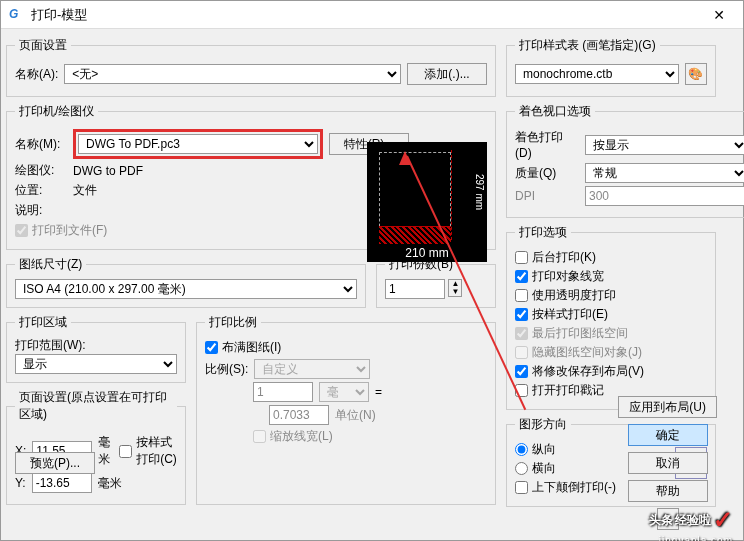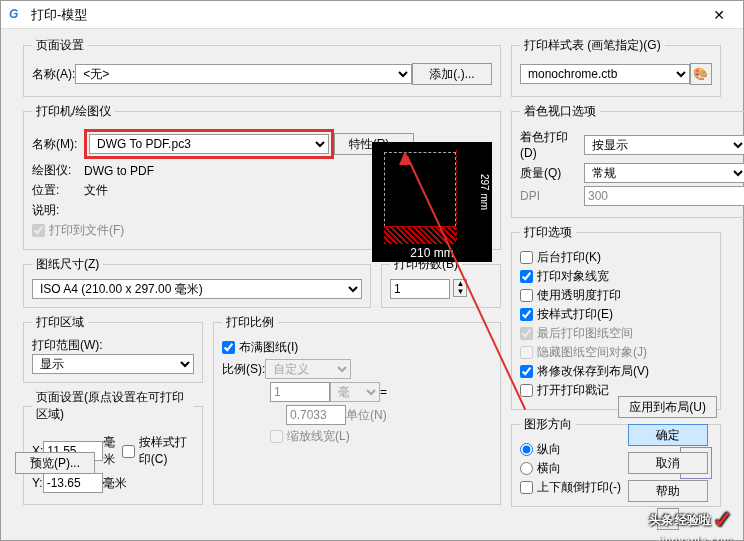--- a/index.html
+++ b/index.html
@@ -2,26 +2,26 @@
 <html><head>
 <meta charset="utf-8">
 <style>
 * { box-sizing: border-box; margin: 0; padding: 0; font-family: "Microsoft YaHei", SimSun, sans-serif; font-size: 12px; }
 body { background: #fff; }
 .window { width: 744px; height: 541px; border: 1px solid #999; background: #f0f0f0; position: relative; }
 .titlebar { height: 28px; background: #fff; display: flex; align-items: center; padding: 0 8px; border-bottom: 1px solid #ddd; }
 .titlebar .logo { width: 16px; height: 16px; margin-right: 6px; color: #2b7cd3; font-weight: bold; font-style: italic; }
 .titlebar .title { flex: 1; font-size: 13px; }
 .titlebar .close { width: 32px; height: 24px; text-align: center; line-height: 24px; font-size: 14px; }
-.content { padding: 8px 22px; display: flex; gap: 10px; }
+.content { padding: 8px 5px; display: flex; gap: 10px; }
 .left { width: 490px; }
 .right { width: 210px; }
 fieldset { border: 1px solid #ccc; padding: 6px 8px 8px 8px; margin-bottom: 6px; position: relative; }
 legend { padding: 0 4px; font-size: 12px; }
-.row { display: flex; align-items: center; margin: 3px 0; }
+.row { display: flex; align-items: center; gap: 6px; margin: 3px 0; }
 .label { white-space: nowrap; }
 select, input[type=text] { border: 1px solid #999; background: #fff; height: 20px; padding: 1px 3px; font-size: 12px; }
 select { padding-right: 14px; }
 button { border: 1px solid #999; background: #f0f0f0; height: 22px; padding: 0 10px; font-size: 12px; cursor: pointer; }
 .btn-wide { min-width: 80px; }
 .highlight-box { border: 3px solid #e03030; padding: 2px; display: inline-flex; align-items: center; }
 .preview { width: 120px; height: 120px; background: #000; position: absolute; right: 8px; top: 22px; color: #fff; font-size: 10px; }
 .preview-inner { position: absolute; left: 12px; top: 10px; width: 72px; height: 90px; border: 1px dashed #aaa; }
 .preview-inner2 { position: absolute; left: 12px; bottom: 18px; width: 72px; height: 18px; background: repeating-linear-gradient(45deg,#b00,#b00 2px,#000 2px,#000 4px); border-top: 1px solid #b00; }
 .preview-dim-b { position: absolute; bottom: 2px; left: 0; width: 100%; text-align: center; }
@@ -143,21 +143,21 @@
         </div>
 
         <fieldset style="flex:1">
           <legend>打印比例</legend>
           <label class="check">
               <input type="checkbox" checked="" style="">
               <span>布满图纸(I)</span>
             </label>
           <div class="row">
             <span>比例(S):</span>
-            <select class="disabled-input" disabled="" style="width:86px"><option>自定义</option></select>
+            <select class="disabled-input" disabled="" style="width:116px"><option>自定义</option></select>
           </div>
           <div class="row" style="margin-left:48px">
             <input type="text" class="disabled-input" disabled="" style="width: 60px;" value="1">
             <select class="disabled-input" disabled="" style="width:50px"><option>毫米</option></select>
             <span>=</span>
           </div>
           <div class="row" style="margin-left:64px">
             <input type="text" class="disabled-input" disabled="" style="width: 60px;" value="0.7033">
             <span class="disabled-text">单位(N)</span>
           </div>

